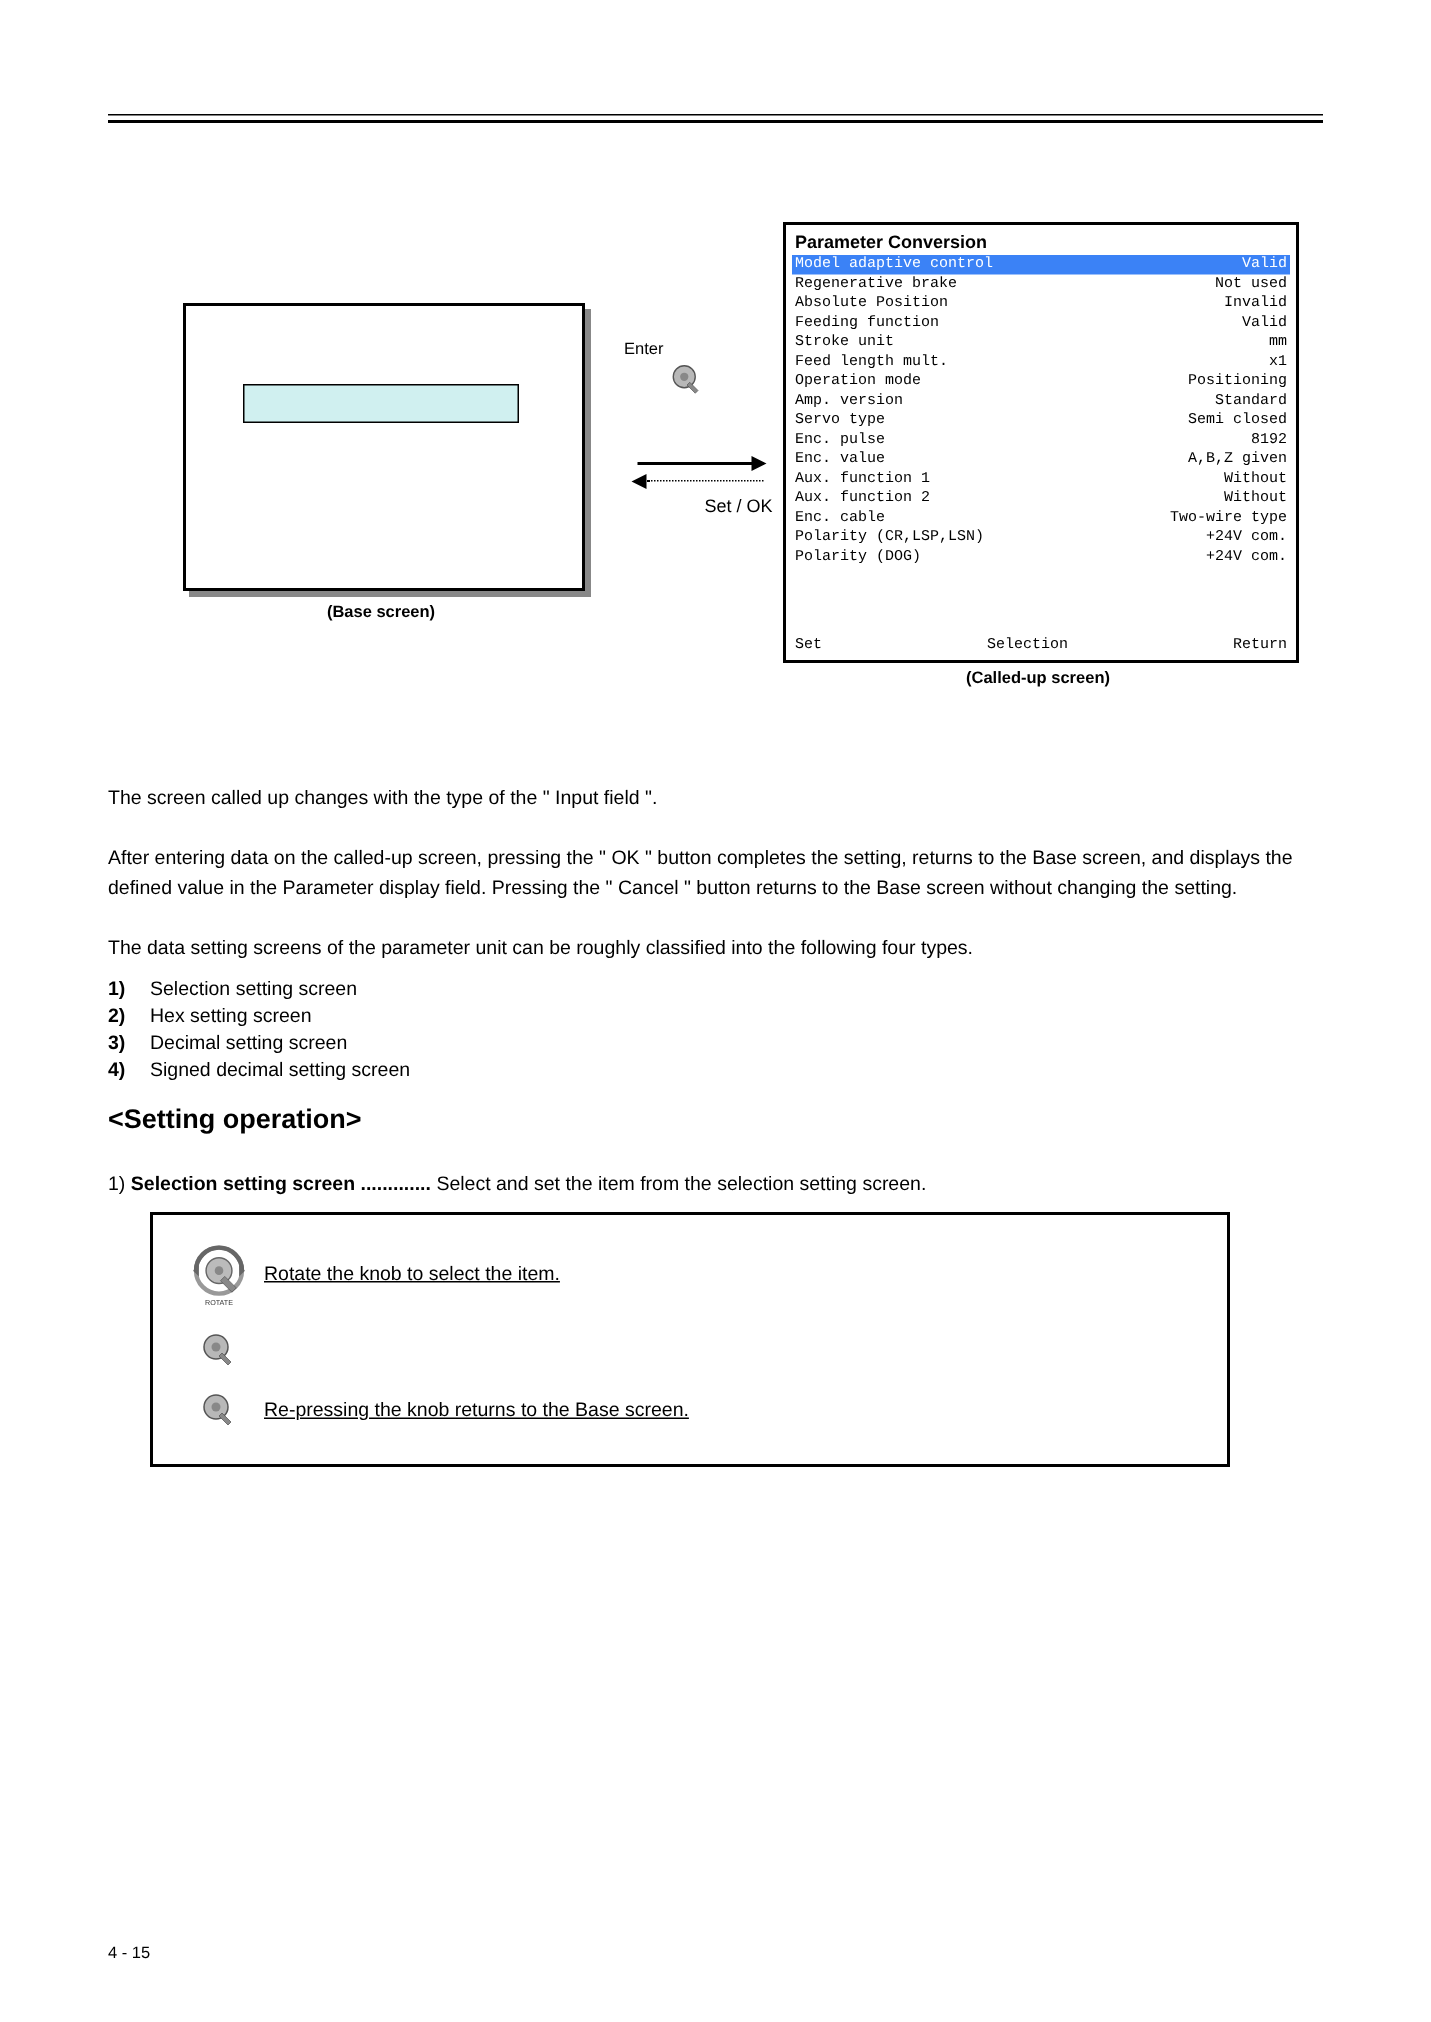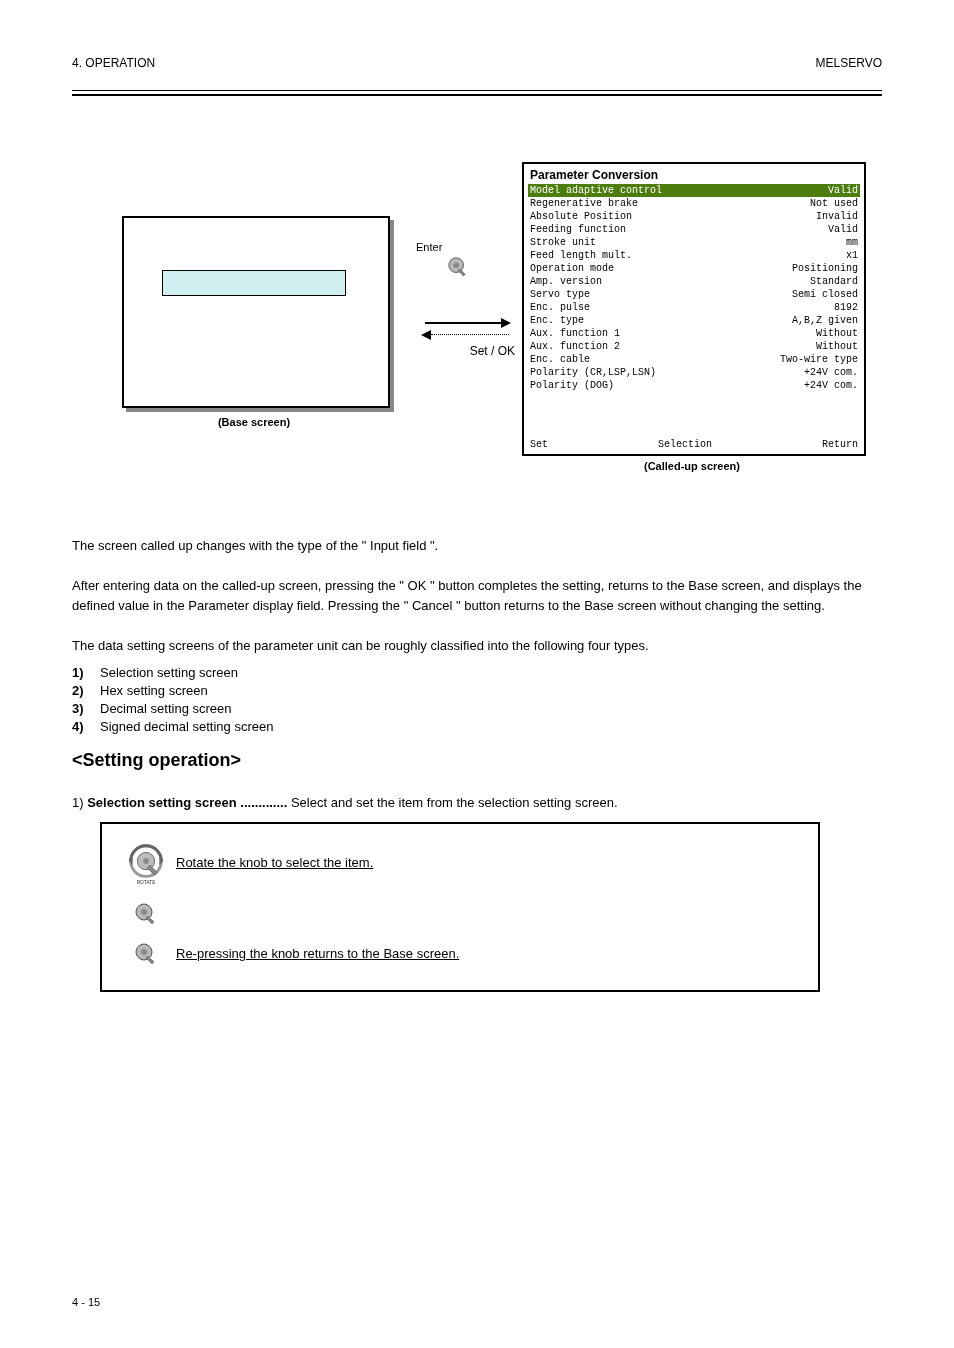--- a/index.html
+++ b/index.html
@@ -127,21 +127,21 @@
     padding: 1px 6px;
     justify-content: space-between;
   }
   .called-box .row.header {
     font-family: Arial, Helvetica, sans-serif;
     font-weight: bold;
     font-size: 12px;
     padding: 4px 6px 2px 6px;
   }
   .called-box .row.sel {
-    background: #4d7c0f;
+    background: #3b82f6;
     color: #fff;
     margin: 0 4px;
     padding: 1px 2px;
   }
   .called-box .footer-row {
     position: absolute;
     left: 6px;
     right: 6px;
     bottom: 4px;
     display: flex;
@@ -223,24 +223,20 @@
     display: flex;
     justify-content: space-between;
     font-size: 11px;
   }
 </style>
 </head>
 <body>
 
 <div class="page">
 
-  <div style="display:flex;justify-content:space-between;font-size:12px;">
-    <span>4. OPERATION</span>
-    <span>MELSERVO</span>
-  </div>
   <div class="top-rule"></div>
 
   <div class="figure-row">
     <div class="base-screen-box">
       <div class="inner-bar"></div>
     </div>
     <div class="base-screen-caption">(Base screen)</div>
 
     <div class="enter-label">Enter</div>
     <div class="enter-icon">
@@ -292,21 +288,21 @@
           </div>
           <div class="row">
             <span>Servo type</span>
             <span>Semi closed</span>
           </div>
           <div class="row">
             <span>Enc. pulse</span>
             <span>8192</span>
           </div>
           <div class="row">
-            <span>Enc. type</span>
+            <span>Enc. value</span>
             <span>A,B,Z given</span>
           </div>
           <div class="row">
             <span>Aux. function 1</span>
             <span>Without</span>
           </div>
           <div class="row">
             <span>Aux. function 2</span>
             <span>Without</span>
           </div>

